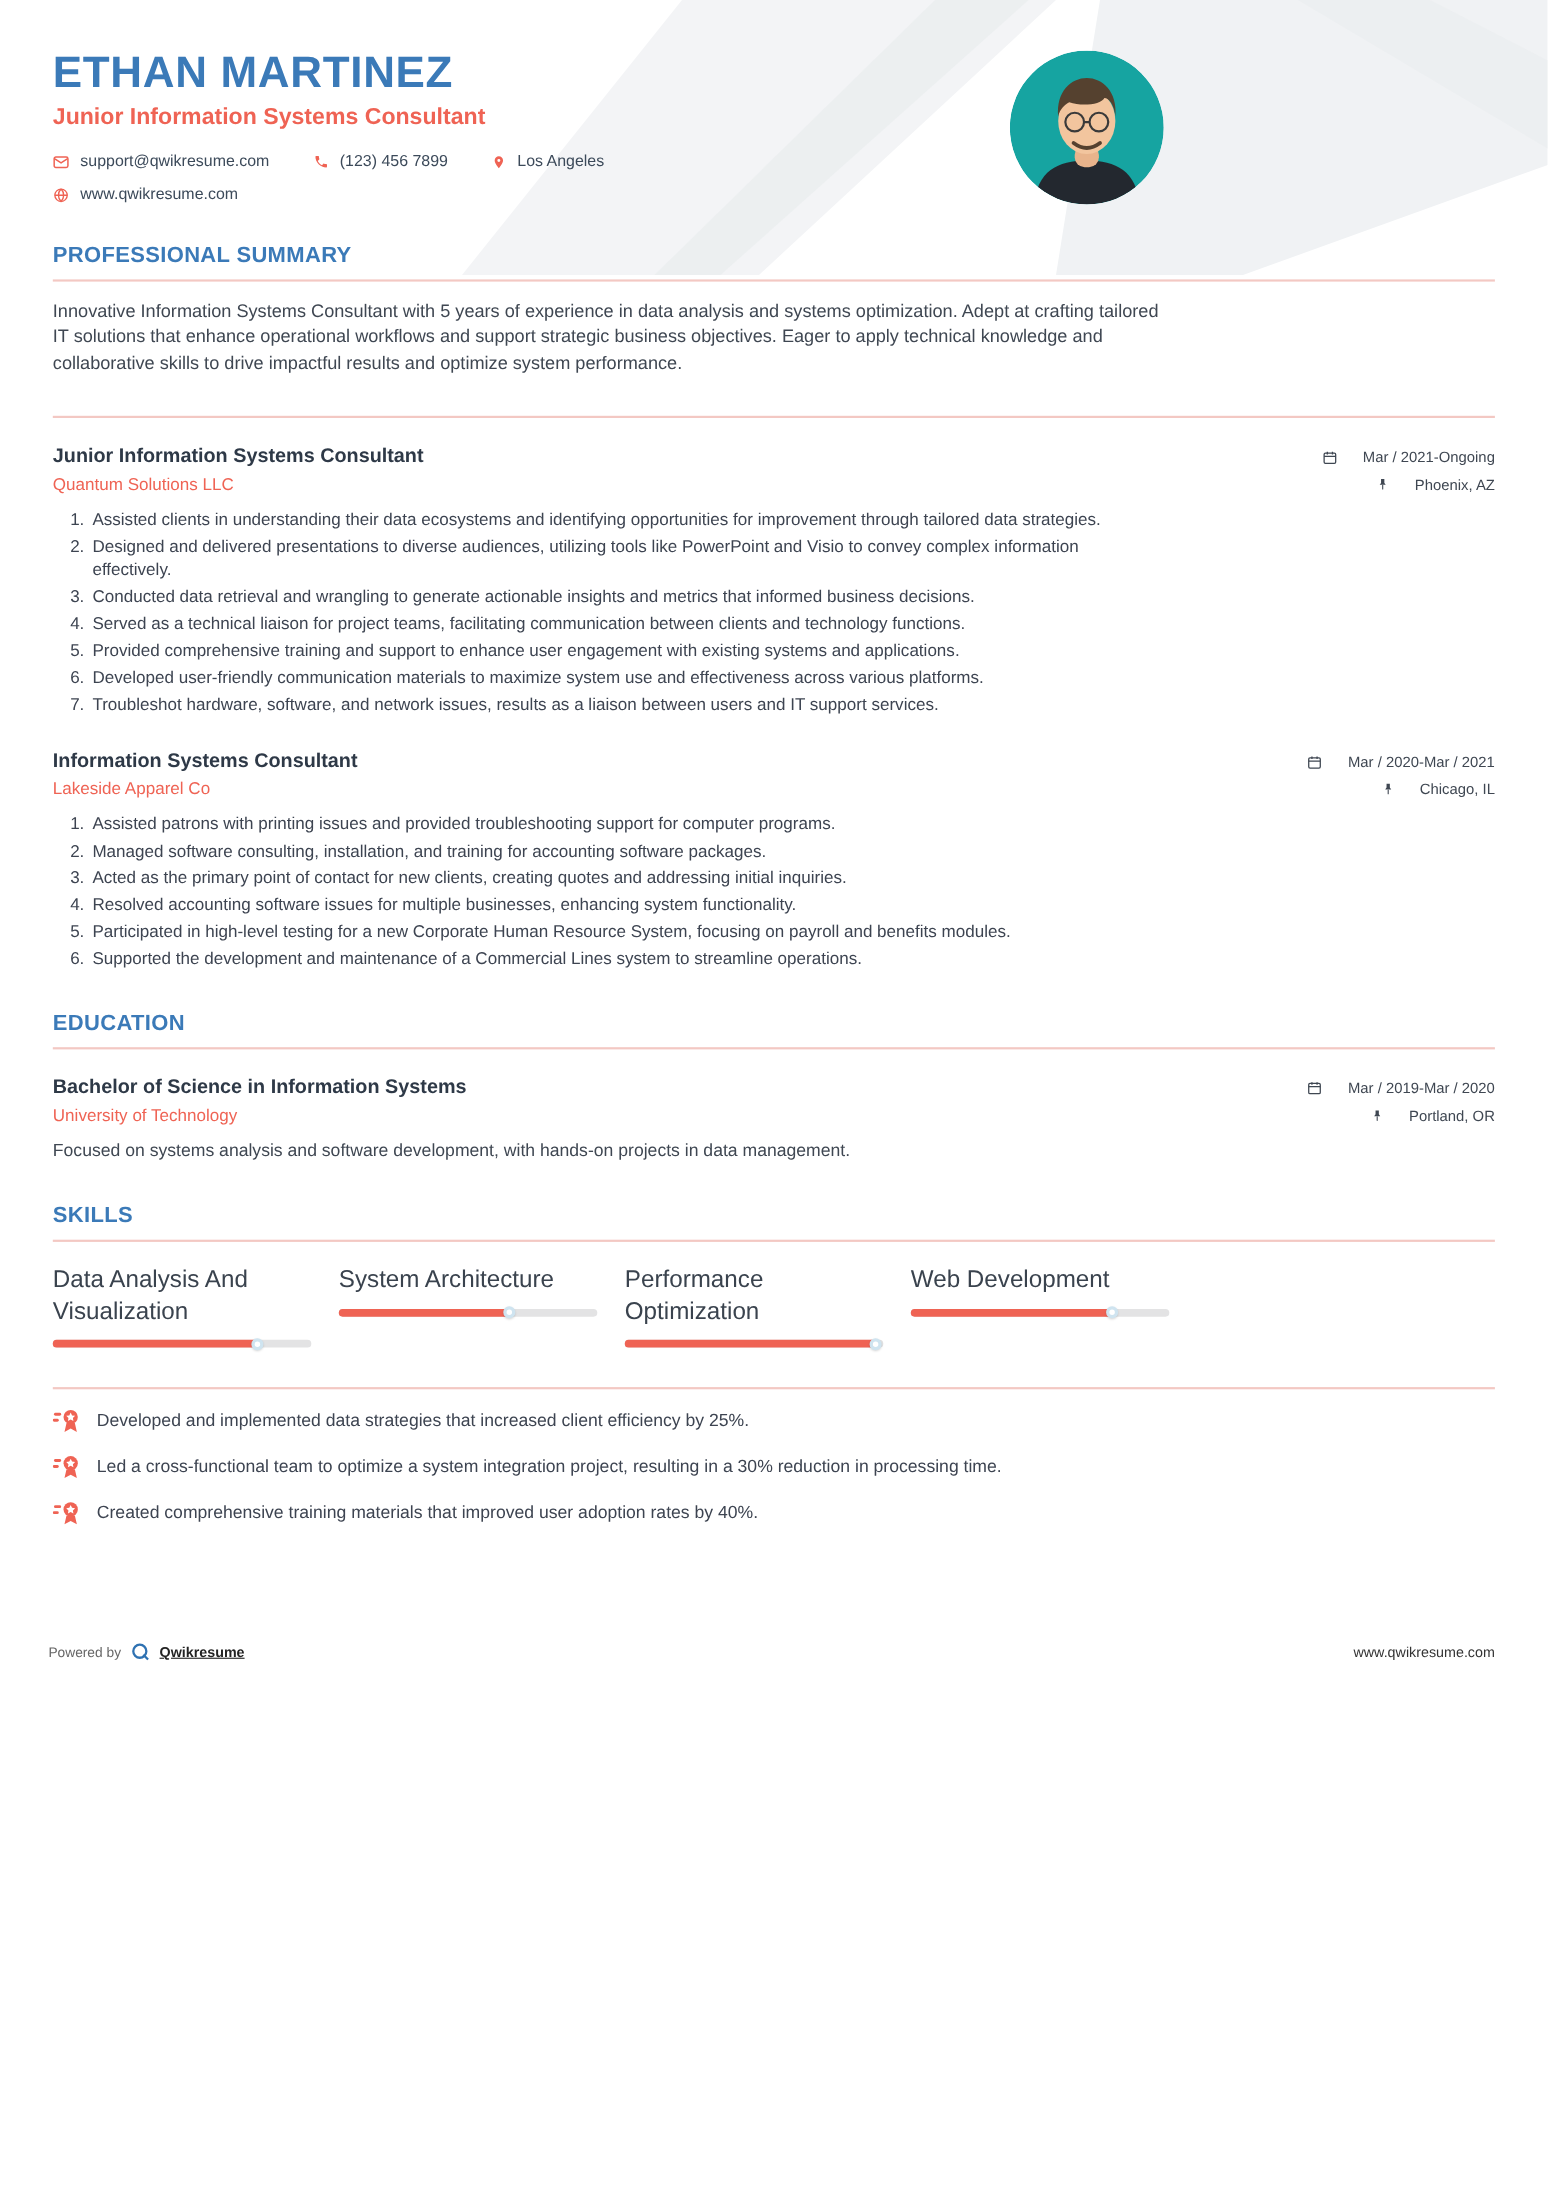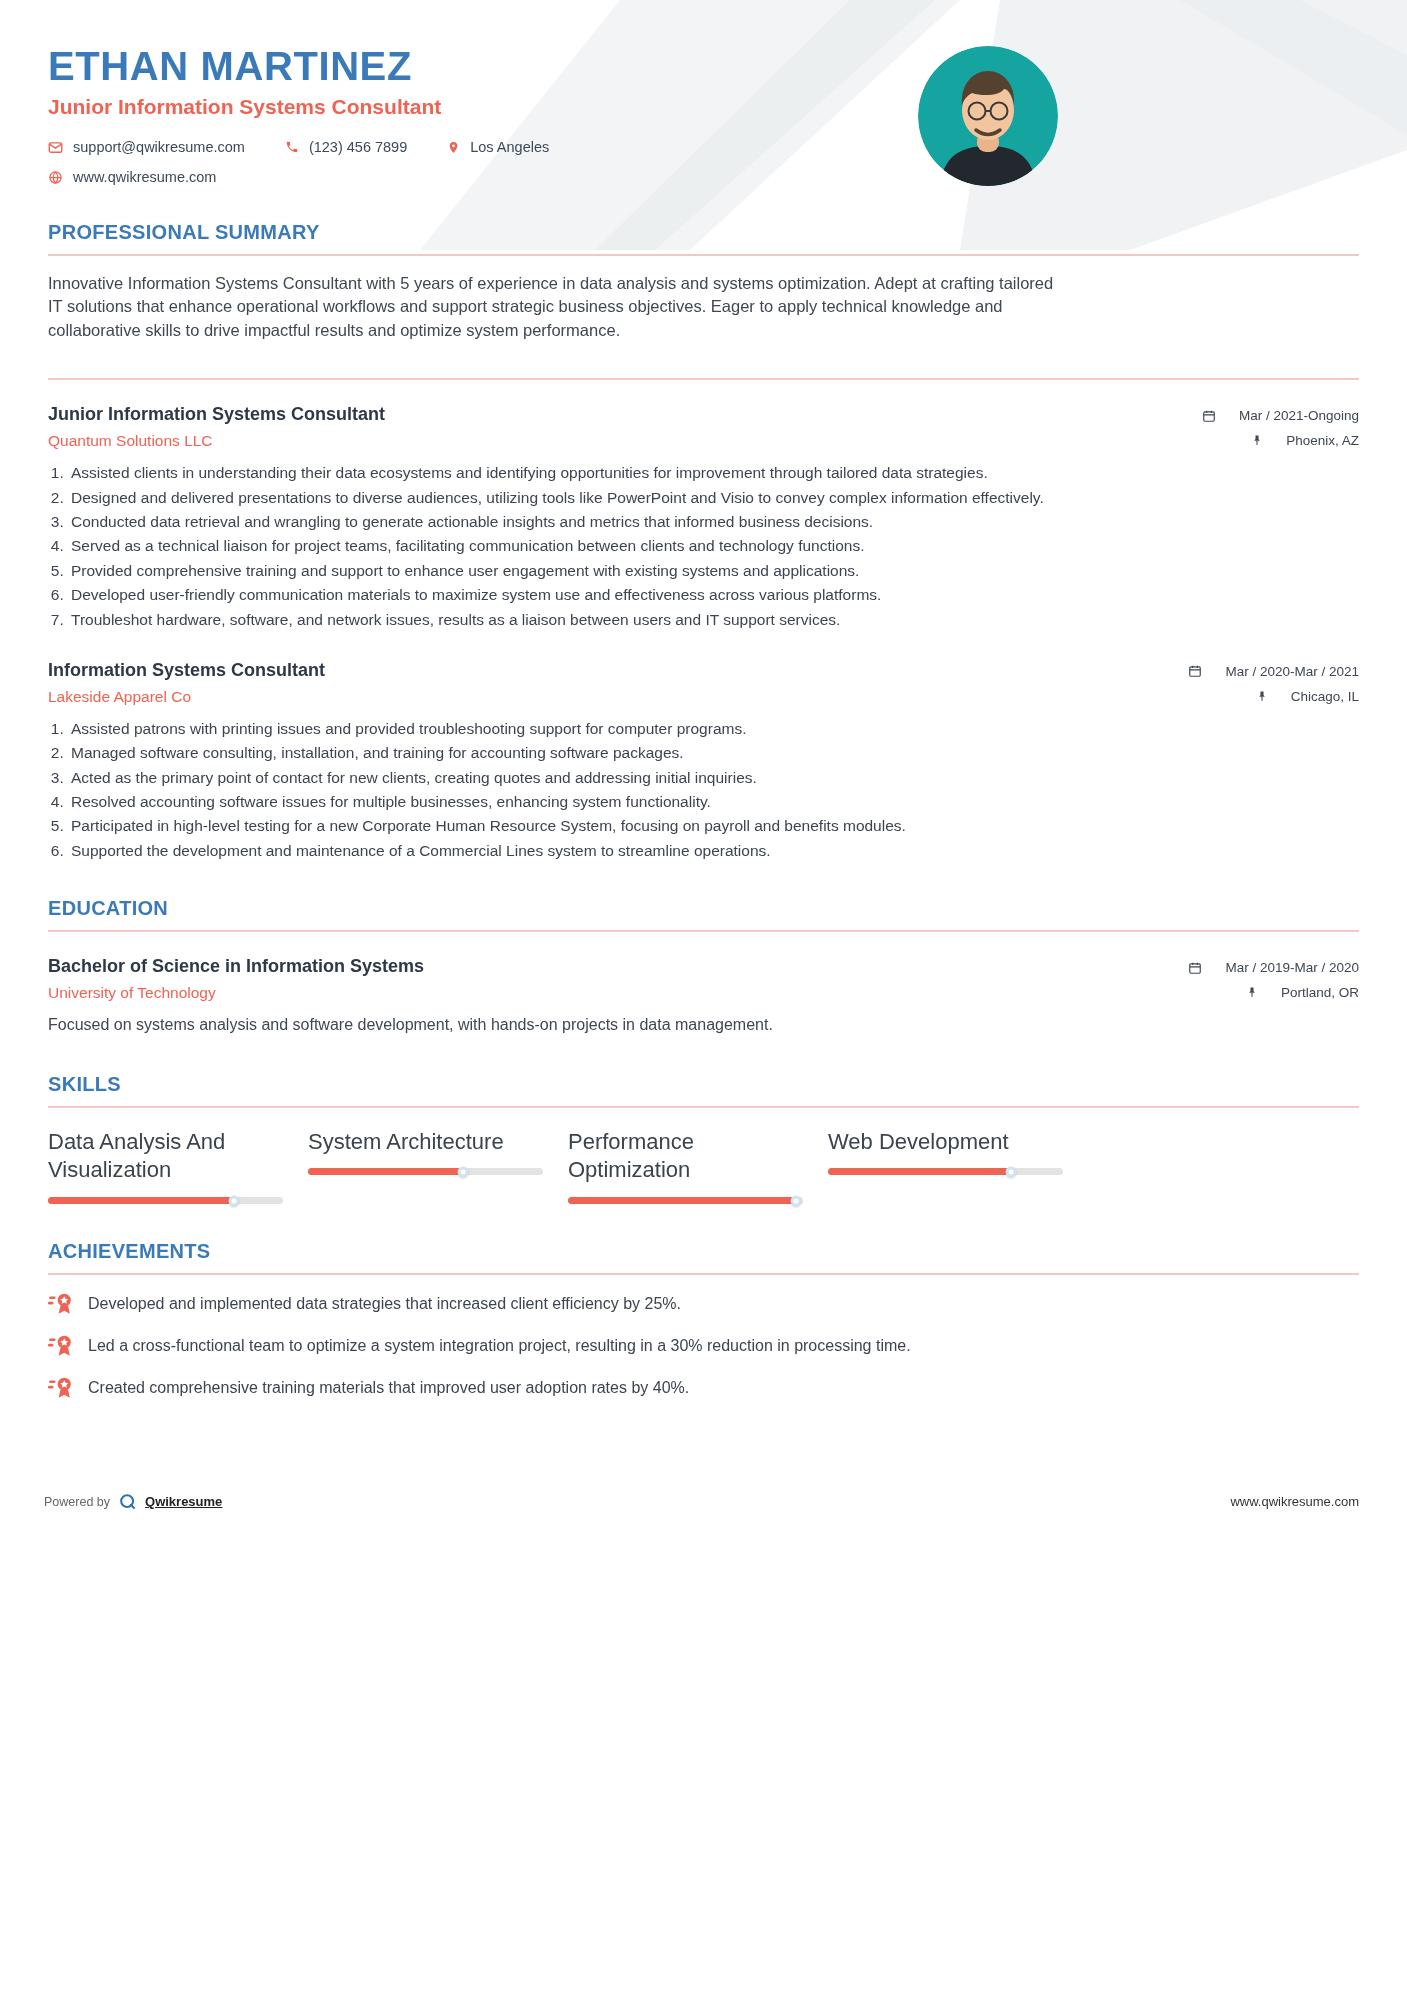--- a/index.html
+++ b/index.html
@@ -31,21 +31,21 @@
   .job { margin-top:24px; }
   .job + .job { margin-top:30px; }
   .job-head { display:flex; justify-content:space-between; align-items:flex-start; }
   .job-title { font-size:18px; font-weight:700; color:#2e3947; }
   .company { margin-top:7px; font-size:15.5px; font-weight:500; color:var(--accent-red,#ef6354); }
   .meta { text-align:right; font-size:13.5px; color:#3f4752; padding-top:4px; }
   .meta-row { display:flex; justify-content:flex-end; align-items:center; gap:23px; }
   .meta-row + .meta-row { margin-top:10px; }
   .meta .micn { display:flex; align-items:center; color:#3f4752; }
   .bullets { margin:12px 0 4px 0; padding-left:20px; max-width:1000px; font-size:15.5px; line-height:1.38; color:#3d4451; }
-  .bullets li { margin-bottom:3px; padding-left:3px; }
+  .bullets li { margin-bottom:3px; padding-left:3px;margin-left:13px; }
   .edu-desc { margin-top:12px; max-width:1010px; font-size:16px; line-height:1.42; color:#3f4752; }
 
   
   .skills-grid { display:grid; grid-template-columns:repeat(4,235px); column-gap:25px; width:1015px; margin-top:20px; }
   .skill-name { font-size:22px; line-height:1.3; color:#3a434e; }
   .skill-bar { position:relative; height:7px; border-radius:4px; background:var(--bar-track,#e3e3e4); margin-top:12px; }
   .skill-fill { position:absolute; left:0; top:0; height:100%; border-radius:4px; background:var(--accent-red,#ef6354); }
   .skill-knob { position:absolute; top:50%; width:11px; height:11px; background:#fff; border:3px solid var(--knob-ring,#cfe4f0); border-radius:50%; transform:translate(-50%,-50%); box-shadow:0 1px 2px rgba(0,0,0,.15); }
 
   
@@ -289,21 +289,20 @@
         <div class="skill-name">Web Development</div>
         <div class="skill-bar">
           <div class="skill-fill" style="width: 78%;"></div>
           <div class="skill-knob" style="left: 78%;"></div>
         </div>
       </div>
     </div>
   </section>
 
   <section class="section">
-    <h2 class="sec-h">ACHIEVEMENTS</h2>
     <div class="divider"></div>
 
     <div class="ach-list">
       <div class="ach-item">
         <span class="ach-icon">
           <svg width="26" height="26" viewBox="0 0 24 24" fill="currentColor">
               <rect x="1" y="5" width="6" height="2.4" rx="1.2"></rect>
               <rect x="0" y="10" width="5" height="2.4" rx="1.2"></rect>
               <circle cx="15" cy="8.5" r="6"></circle>
               <path d="M11.5 13.5L9.8 21l5.2-2.8L20.2 21l-1.7-7.5z"></path>

